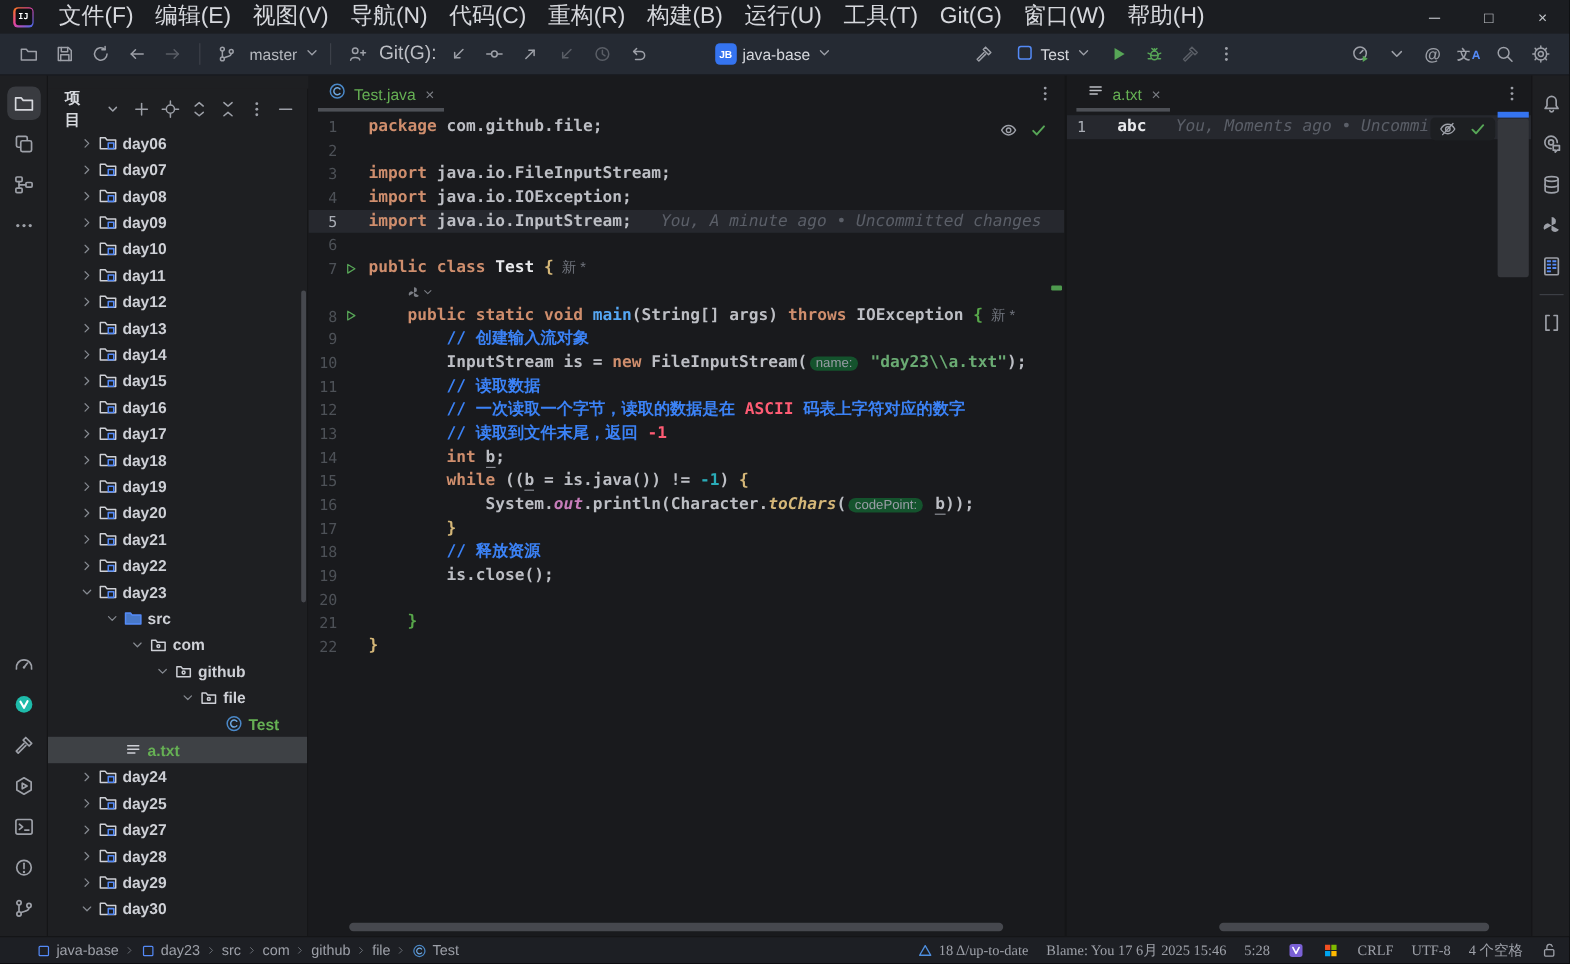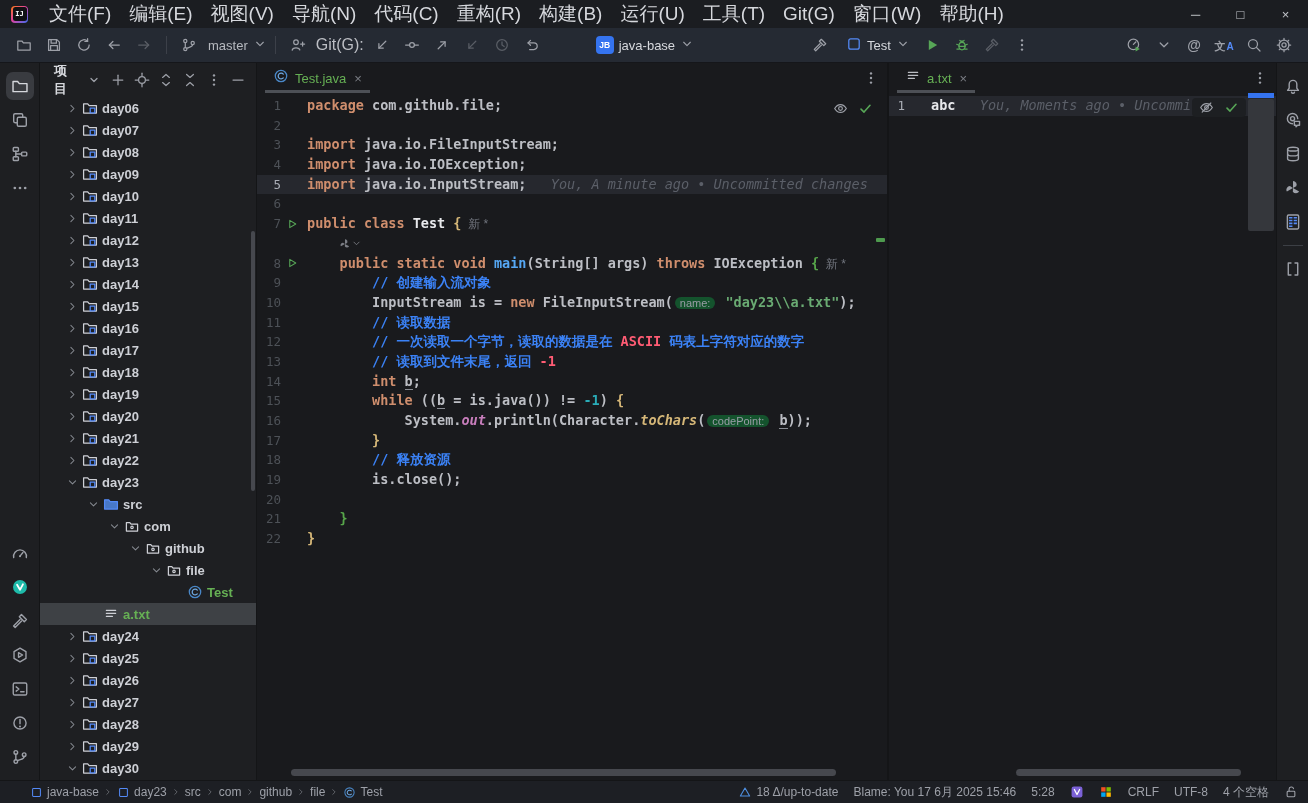--- a/index.html
+++ b/index.html
@@ -36,21 +36,21 @@
   .actbar{width:40px;background:#1e1f22;border-right:1px solid #141517;display:flex;flex-direction:column;
      align-items:center;padding:6px 0;box-sizing:border-box;flex:0 0 40px;}
   .actbar.right{width:33px;flex:0 0 33px;border-right:none;border-left:1px solid #141517;}
   .act-ic{width:28px;height:28px;border-radius:7px;display:flex;align-items:center;justify-content:center;
      color:#9da0a8;margin:3px 0;}
   .act-ic.active{background:#393b40;color:#d6d8dd;}
   .act-div{width:20px;height:1px;background:#3c3f45;margin:6px 0;}
   .grow{flex:1;}
   
   .project{width:216px;flex:0 0 216px;background:#1e1f22;border-right:1px solid #141517;
-     position:relative;display:flex;flex-direction:column;}
+     position:relative;display:flex;flex-direction:column;margin-top:11px;}
   .proj-head{height:34px;display:flex;align-items:center;padding:0 6px 0 14px;gap:2px;}
   .proj-title{font-size:13px;font-weight:700;color:#d6d8dd;margin-right:2px;}
   .phi{width:24px;height:24px;border-radius:5px;display:flex;align-items:center;justify-content:center;color:#9da0a8;}
   .tree{flex:1;overflow:hidden;font-size:13px;}
   .trow{height:22px;display:flex;align-items:center;white-space:nowrap;color:#ced0d6;font-weight:600;}
   .trow .chev{width:17px;display:flex;justify-content:center;color:#868a91;flex:0 0 17px;}
   .trow .ticon{width:17px;display:flex;justify-content:center;flex:0 0 17px;}
   .trow .tlabel{margin-left:4px;}
   .trow.sel{background:#3e4145;}
   .trow.added .tlabel{color:#66b054;}
@@ -91,21 +91,21 @@
   .hscroll{position:absolute;bottom:4px;height:7px;background:#46484e;border-radius:4px;}
   .gmark{position:absolute;right:2px;top:145px;width:9px;height:4px;background:#4e9a4e;border-radius:1px;}
   .vthumb{position:absolute;right:2px;top:6px;width:26px;height:132px;background:#35373c;border-radius:2px;}
   .vblue{position:absolute;right:2px;top:0;width:26px;height:5px;background:#3574f0;}
   
   .status{height:22px;flex:0 0 22px;background:#1d1f24;border-top:1px solid #141517;
      display:flex;align-items:center;font-size:12px;color:#9da0a8;padding:0 10px 0 30px;}
   .bc{display:flex;align-items:center;gap:4px;}
   .bc-item{display:flex;align-items:center;gap:4px;}
   .st-right{margin-left:auto;display:flex;align-items:center;gap:15px;}
-  .st-item{display:flex;gap:4px;}
+  .st-item{display:flex;gap:4px;font-family:Liberation Serif, serif;}
   .ic{display:inline-flex;align-items:center;justify-content:center;}
   .ic svg{display:block;}
 </style>
 </head>
 <body>
 
 <div class="app">
 
   <div class="titlebar">
     <div class="ij-logo">
@@ -1024,38 +1024,20 @@
               </span>
             </span>
             <span class="ticon">
               <span class="ic">
                 <svg width="16" height="16" viewBox="0 0 16 16" fill="none" stroke="currentColor" stroke-width="1.25" stroke-linecap="round" stroke-linejoin="round">
                   <path d="M1.6 13V3.8h4.1L7.2 5.6h7.2V13z"></path>
                   <rect x="8.2" y="8.2" width="4.6" height="4.6" fill="#1e1f22" stroke="#548af7" stroke-width="1.3"></rect>
                 </svg>
               </span>
             </span>
-            <span class="tlabel">day26</span>
-          </div>
-          <div class="trow" style="padding-left: 24px;">
-            <span class="chev">
-              <span class="ic">
-                <svg width="13" height="13" viewBox="0 0 16 16" fill="none" stroke="currentColor" stroke-width="1.25" stroke-linecap="round" stroke-linejoin="round">
-                  <path d="M6 4.2 9.8 8 6 11.8"></path>
-                </svg>
-              </span>
-            </span>
-            <span class="ticon">
-              <span class="ic">
-                <svg width="16" height="16" viewBox="0 0 16 16" fill="none" stroke="currentColor" stroke-width="1.25" stroke-linecap="round" stroke-linejoin="round">
-                  <path d="M1.6 13V3.8h4.1L7.2 5.6h7.2V13z"></path>
-                  <rect x="8.2" y="8.2" width="4.6" height="4.6" fill="#1e1f22" stroke="#548af7" stroke-width="1.3"></rect>
-                </svg>
-              </span>
-            </span>
             <span class="tlabel">day27</span>
           </div>
           <div class="trow" style="padding-left: 24px;">
             <span class="chev">
               <span class="ic">
                 <svg width="13" height="13" viewBox="0 0 16 16" fill="none" stroke="currentColor" stroke-width="1.25" stroke-linecap="round" stroke-linejoin="round">
                   <path d="M6 4.2 9.8 8 6 11.8"></path>
                 </svg>
               </span>
             </span>

